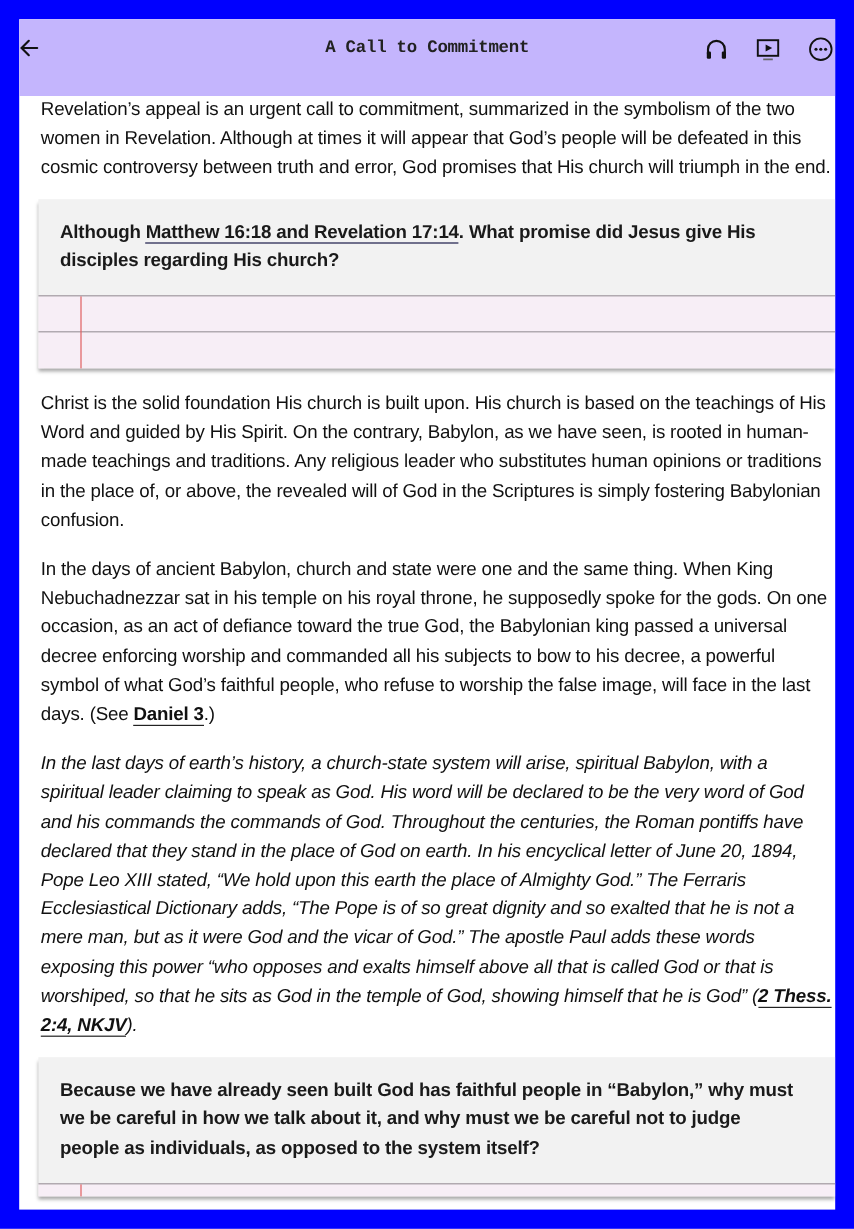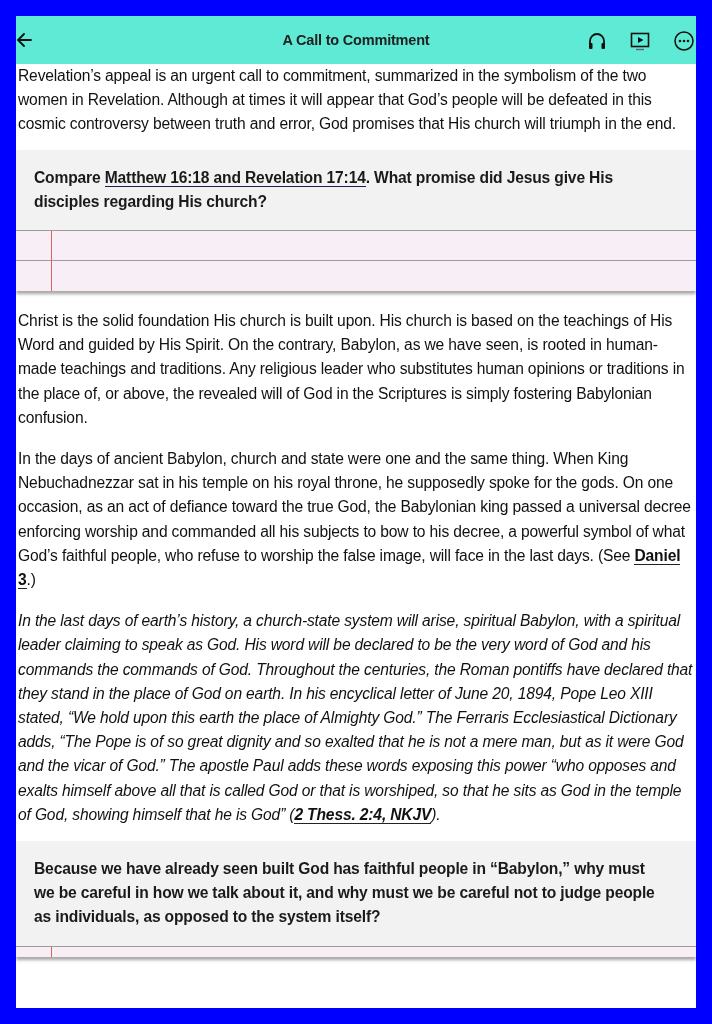--- a/index.html
+++ b/index.html
@@ -8,40 +8,41 @@
     background: #0000ff;
     font-family: "Liberation Sans", sans-serif;
     position: relative;
   }
   .frame {
     position: absolute; left: 16px; top: 16px;
     width: 680px; height: 992px;
     background: #ffffff; overflow: hidden;
   }
   .header {
-    height: 48px; background: #5eead4;
+    height: 64px; background: #c4b5fd;
     position: relative;
-    display: flex; align-items: center;
+    display: flex; align-items: center; font-family: Liberation Mono, monospace;
   }
   .back {
     position: absolute; left: 0; top: 14px; width: 18px; height: 20px;
     cursor: pointer;
   }
   .title {
     position: absolute; left: 0; right: 0; text-align: center;
     font-size: 14.5px; font-weight: bold; color: #222;
     top: 16px; letter-spacing: -0.2px;
   }
   .hicon { position: absolute; top: 14px; width: 22px; height: 22px; cursor: pointer; }
   .hicon.audio { left: 570px; }
   .hicon.video { left: 613px; }
   .hicon.more  { left: 657px; }
   .content {
     font-size: 15.6px; line-height: 24.2px; color: #111;
     letter-spacing: -0.15px;
+    margin-left: 16px;
   }
   .para { margin: 0 2px 0 2px; padding: 0; }
   .p1 { margin-top: 0; padding-top: 0; }
   .qbox {
     background: #f2f2f2; margin-top: 13px;
     box-shadow: 0 3px 3px rgba(0,0,0,0.35);
   }
   .qtext {
     padding: 16px 30px 16px 18px;
     font-weight: bold; font-size: 15.6px; line-height: 24.2px; color: #1a1a1a;
@@ -84,21 +85,21 @@
       <circle cx="7" cy="11" r="1.3" fill="#111"></circle>
       <circle cx="11" cy="11" r="1.3" fill="#111"></circle>
       <circle cx="15" cy="11" r="1.3" fill="#111"></circle>
     </svg>
   </div>
 
   <div class="content">
     <p class="para p1">Revelation’s appeal is an urgent call to commitment, summarized in the symbolism of the two women in Revelation. Although at times it will appear that God’s people will be defeated in this cosmic controversy between truth and error, God promises that His church will triumph in the end.</p>
 
     <div class="qbox">
-      <div class="qtext"><span>Compare </span><span class="ref">Matthew 16:18 and Revelation 17:14</span><span>. What promise did Jesus give His disciples regarding His church?</span></div>
+      <div class="qtext"><span>Although </span><span class="ref">Matthew 16:18 and Revelation 17:14</span><span>. What promise did Jesus give His disciples regarding His church?</span></div>
       <div class="answer">
         <div class="mid"></div>
         <div class="margin"></div>
       </div>
     </div>
 
     <p class="para p2">Christ is the solid foundation His church is built upon. His church is based on the teachings of His Word and guided by His Spirit. On the contrary, Babylon, as we have seen, is rooted in human-made teachings and traditions. Any religious leader who substitutes human opinions or traditions in the place of, or above, the revealed will of God in the Scriptures is simply fostering Babylonian confusion.</p>
 
     <p class="para p3"><span>In the days of ancient Babylon, church and state were one and the same thing. When King Nebuchadnezzar sat in his temple on his royal throne, he supposedly spoke for the gods. On one occasion, as an act of defiance toward the true God, the Babylonian king passed a universal decree enforcing worship and commanded all his subjects to bow to his decree, a powerful symbol of what God’s faithful people, who refuse to worship the false image, will face in the last days. (See </span><b class="ref2">Daniel 3</b><span>.)</span></p>
 

